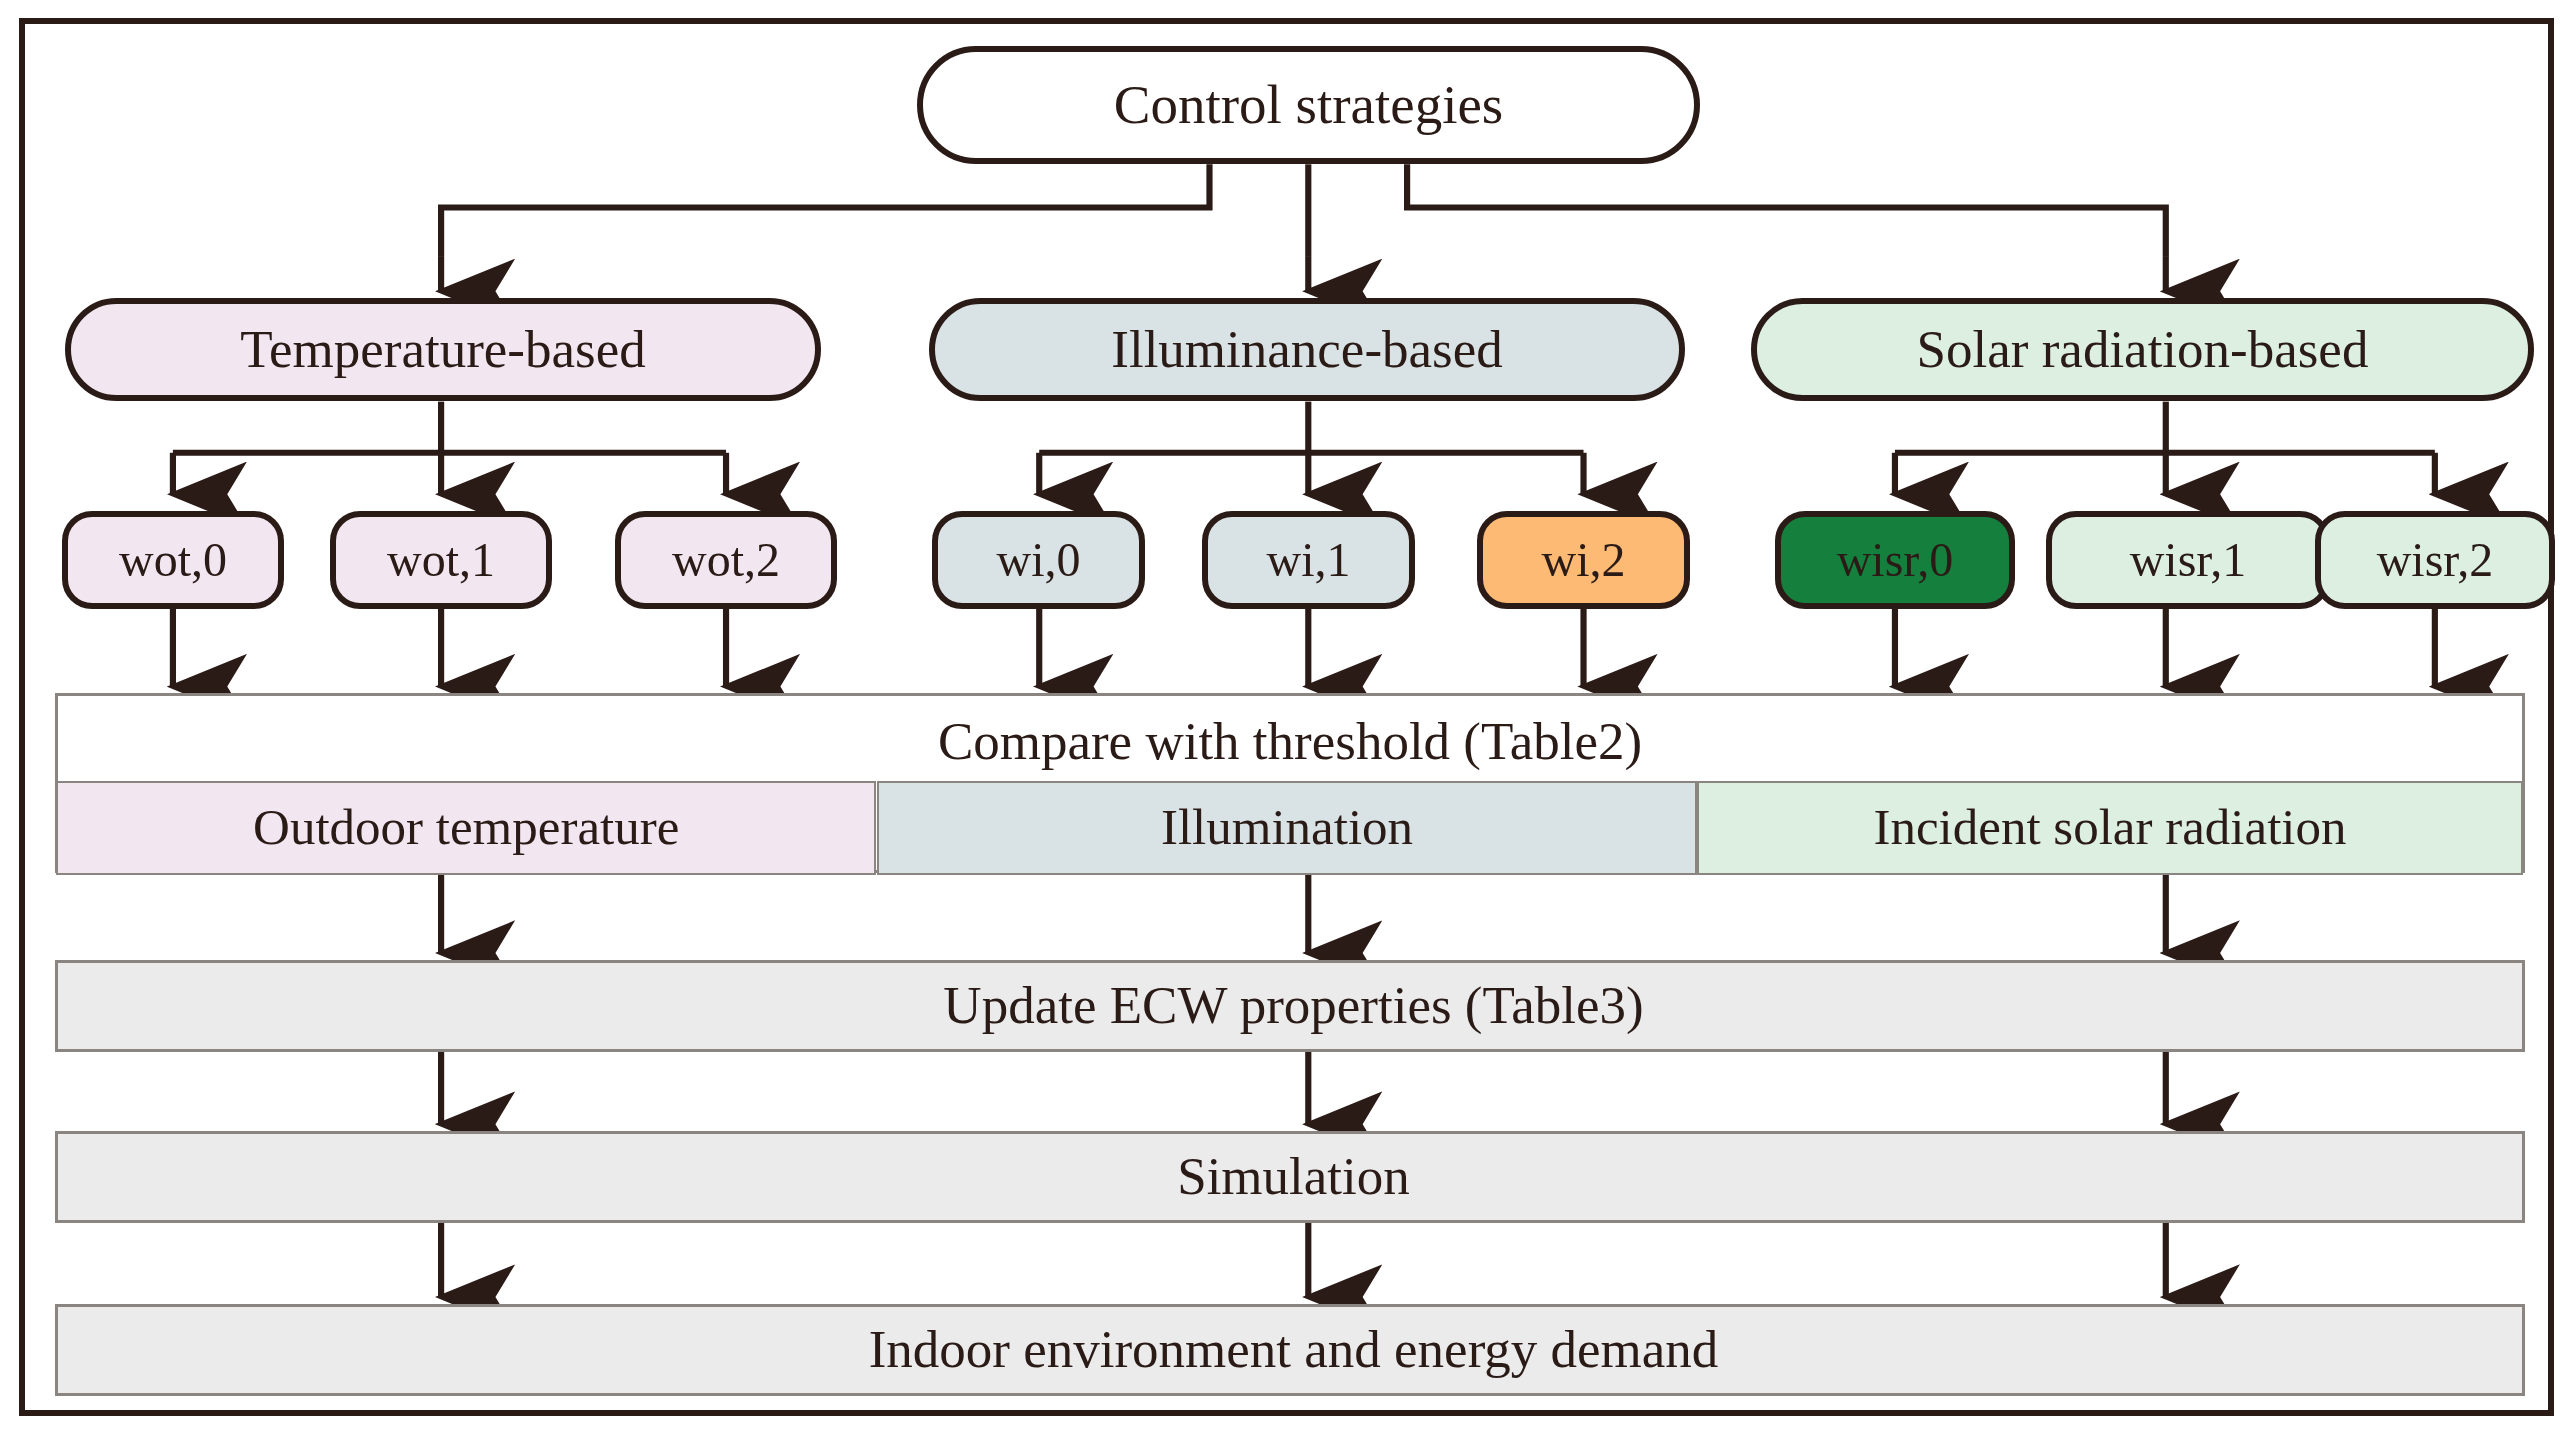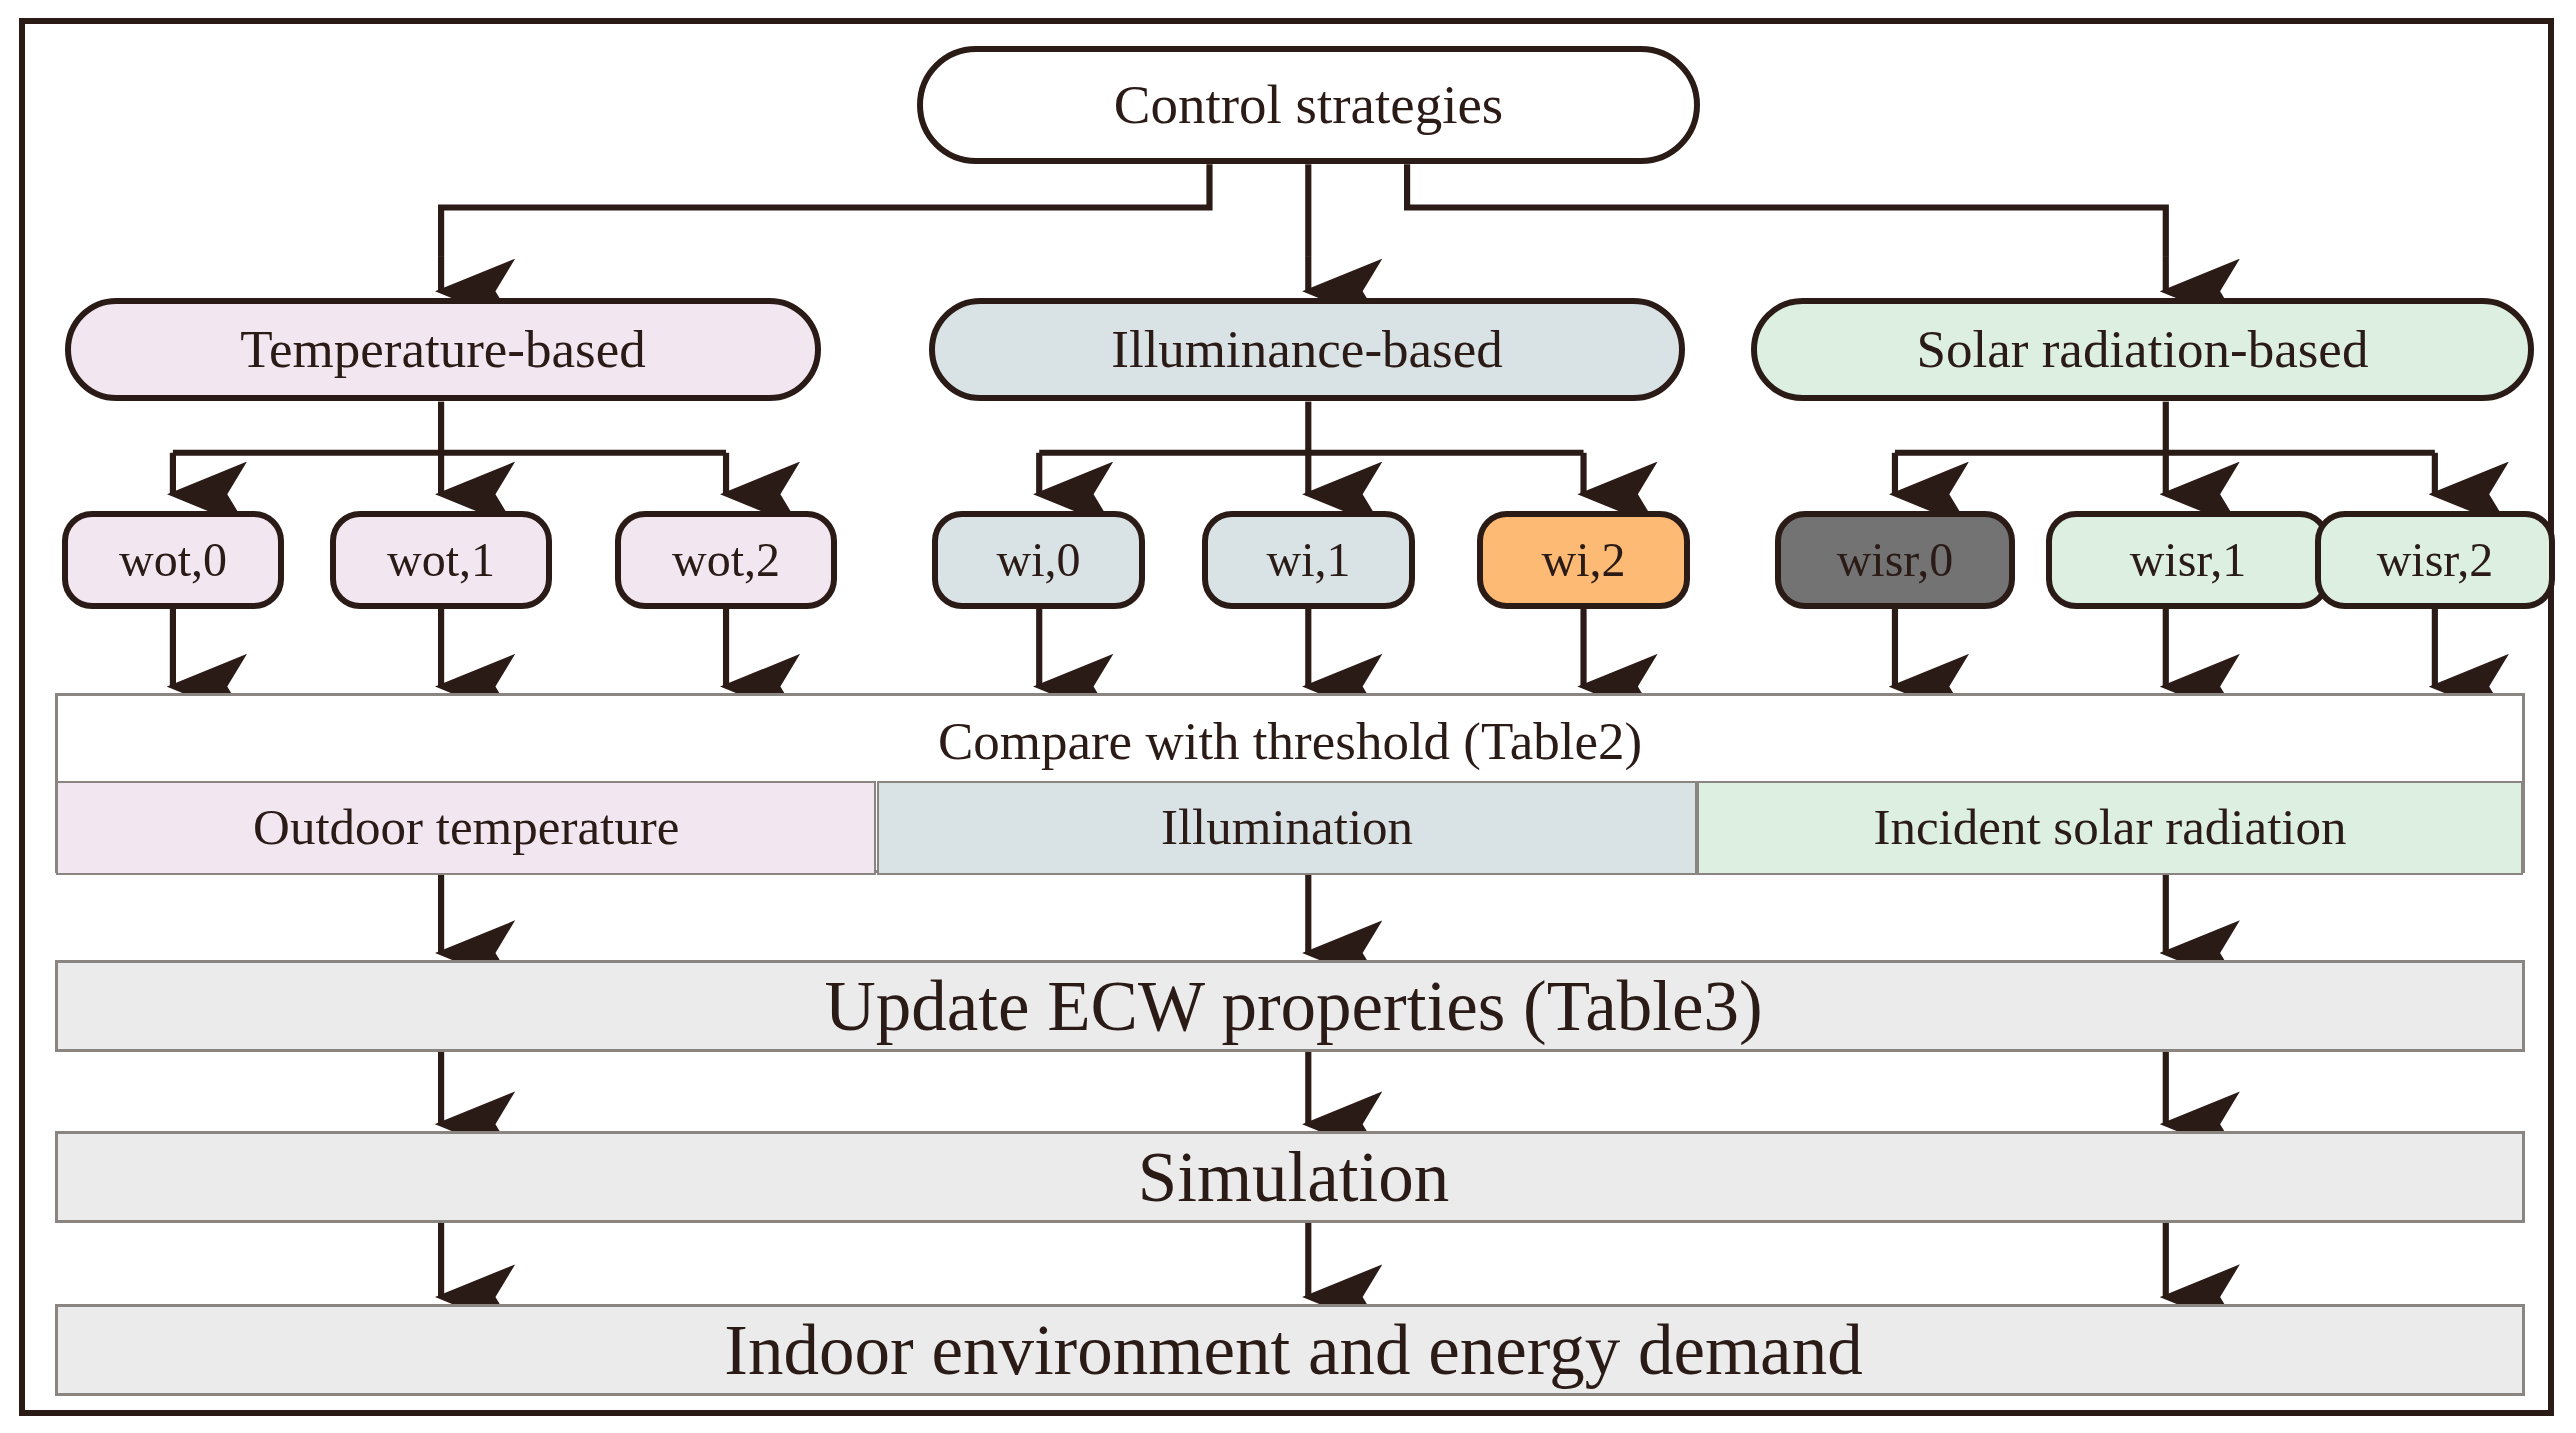--- a/index.html
+++ b/index.html
@@ -63,21 +63,21 @@
     white-space:nowrap;
     color:#2b1b17;
   }
 
   
   .fs-top{font-size:55px;}
   .fs-cat{font-size:53px;}
   .fs-leaf{font-size:48px;}
   .fs-band{font-size:53px;}
   .fs-sub{font-size:51px;}
-  .fs-proc{font-size:71px;padding-left:7px;}
+  .fs-proc{font-size:53px;padding-left:7px;}
 
   
   #connectors{
     position:absolute;
     left:0; top:0;
     width:2576px; height:1434px;
     pointer-events:none;
   }
 </style>
 </head>
@@ -174,21 +174,21 @@
   <div class="node rounded-sm fs-leaf" style="left:932px; top:511px; width:213px; height:98px; background:#d9e2e4;">
     <span>wi,0</span>
   </div>
   <div class="node rounded-sm fs-leaf" style="left:1202px; top:511px; width:213px; height:98px; background:#d9e2e4;">
     <span>wi,1</span>
   </div>
   <div class="node rounded-sm fs-leaf" style="left:1477px; top:511px; width:213px; height:98px; background:#fdba74;align-items:center;">
     <span>wi,2</span>
   </div>
 
-  <div class="node rounded-sm fs-leaf" style="left:1775px; top:511px; width:240px; height:98px; background:#737373;">
+  <div class="node rounded-sm fs-leaf" style="left:1775px; top:511px; width:240px; height:98px; background:#15803d;">
     <span>wisr,0</span>
   </div>
   <div class="node rounded-sm fs-leaf" style="left:2046px; top:511px; width:284px; height:98px; background:#dcefe1;">
     <span>wisr,1</span>
   </div>
   <div class="node rounded-sm fs-leaf" style="left:2315px; top:511px; width:240px; height:98px; background:#dcefe1;">
     <span>wisr,2</span>
   </div>
 
   <div class="node rect-white" style="left:55px; top:693px; width:2470px; height:180px; display:block;">

